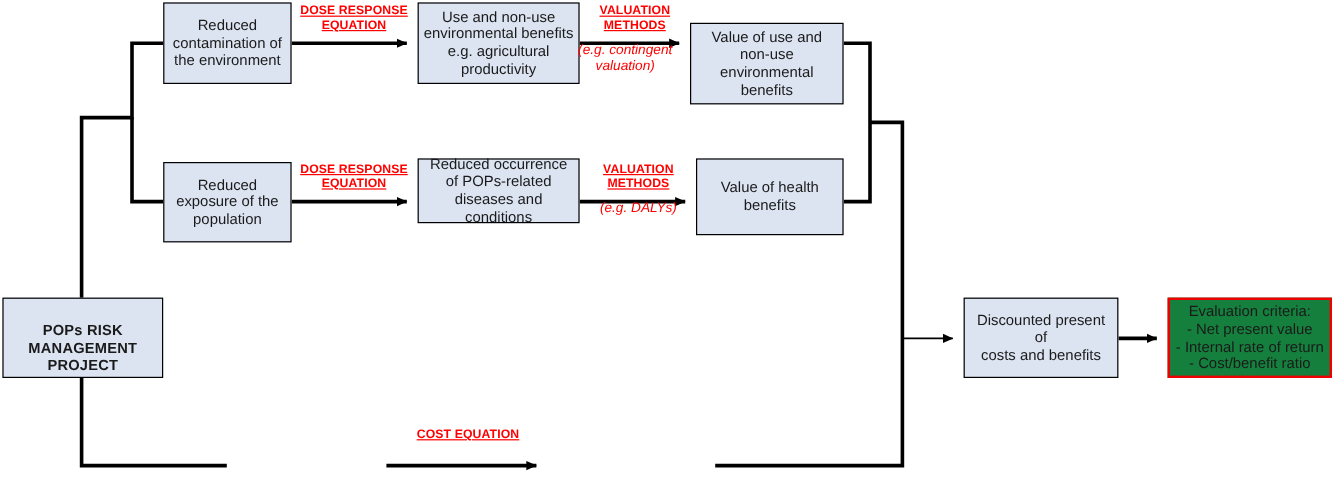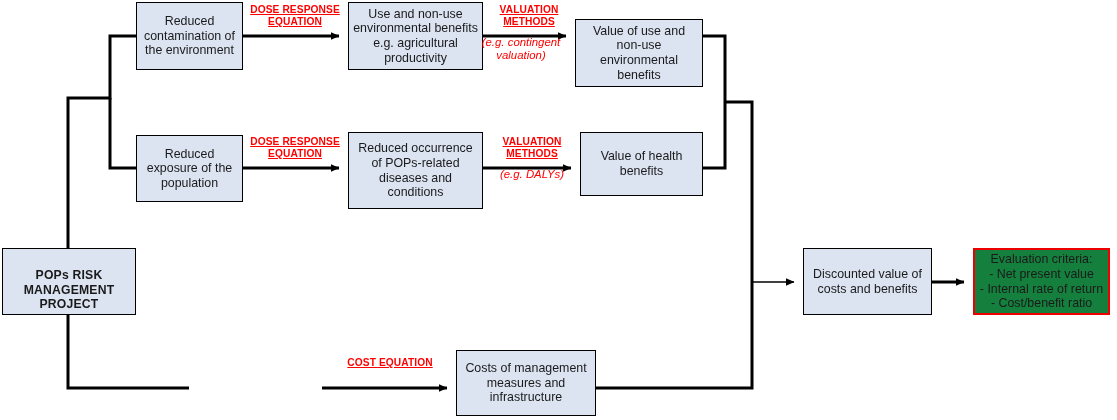--- a/index.html
+++ b/index.html
@@ -113,41 +113,36 @@
 environmental
 benefits</span>
   </div>
 
   <div class="box" style="left:136px;top:135px;width:107px;height:67px;">
     <span class="txt">Reduced
 exposure of the
 population</span>
   </div>
 
-  <div class="box" style="left:348px;top:132px;width:135px;height:77px;">
+  <div class="box" style="left:348px;top:132px;width:135px;height:54px;">
     <span class="txt">Reduced occurrence
 of POPs-related
 diseases and
 conditions</span>
   </div>
 
   <div class="box" style="left:580px;top:132px;width:123px;height:64px;">
     <span class="txt">Value of health
 benefits</span>
   </div>
 
 
-  <div class="box" style="left:456px;top:350px;width:140px;height:66px;">
-    <span class="txt">Costs of management
-measures and
-infrastructure</span>
-  </div>
 
   <div class="box" style="left:803px;top:248px;width:129px;height:67px;">
-    <span class="txt">Discounted value of
+    <span class="txt">Discounted present of
 costs and benefits</span>
   </div>
 
   <div class="box red" style="left:973px;top:248px;width:137px;height:67px;">
     <span class="txt">Evaluation criteria:
 - Net present value
 - Internal rate of return
 - Cost/benefit ratio</span>
   </div>
 

